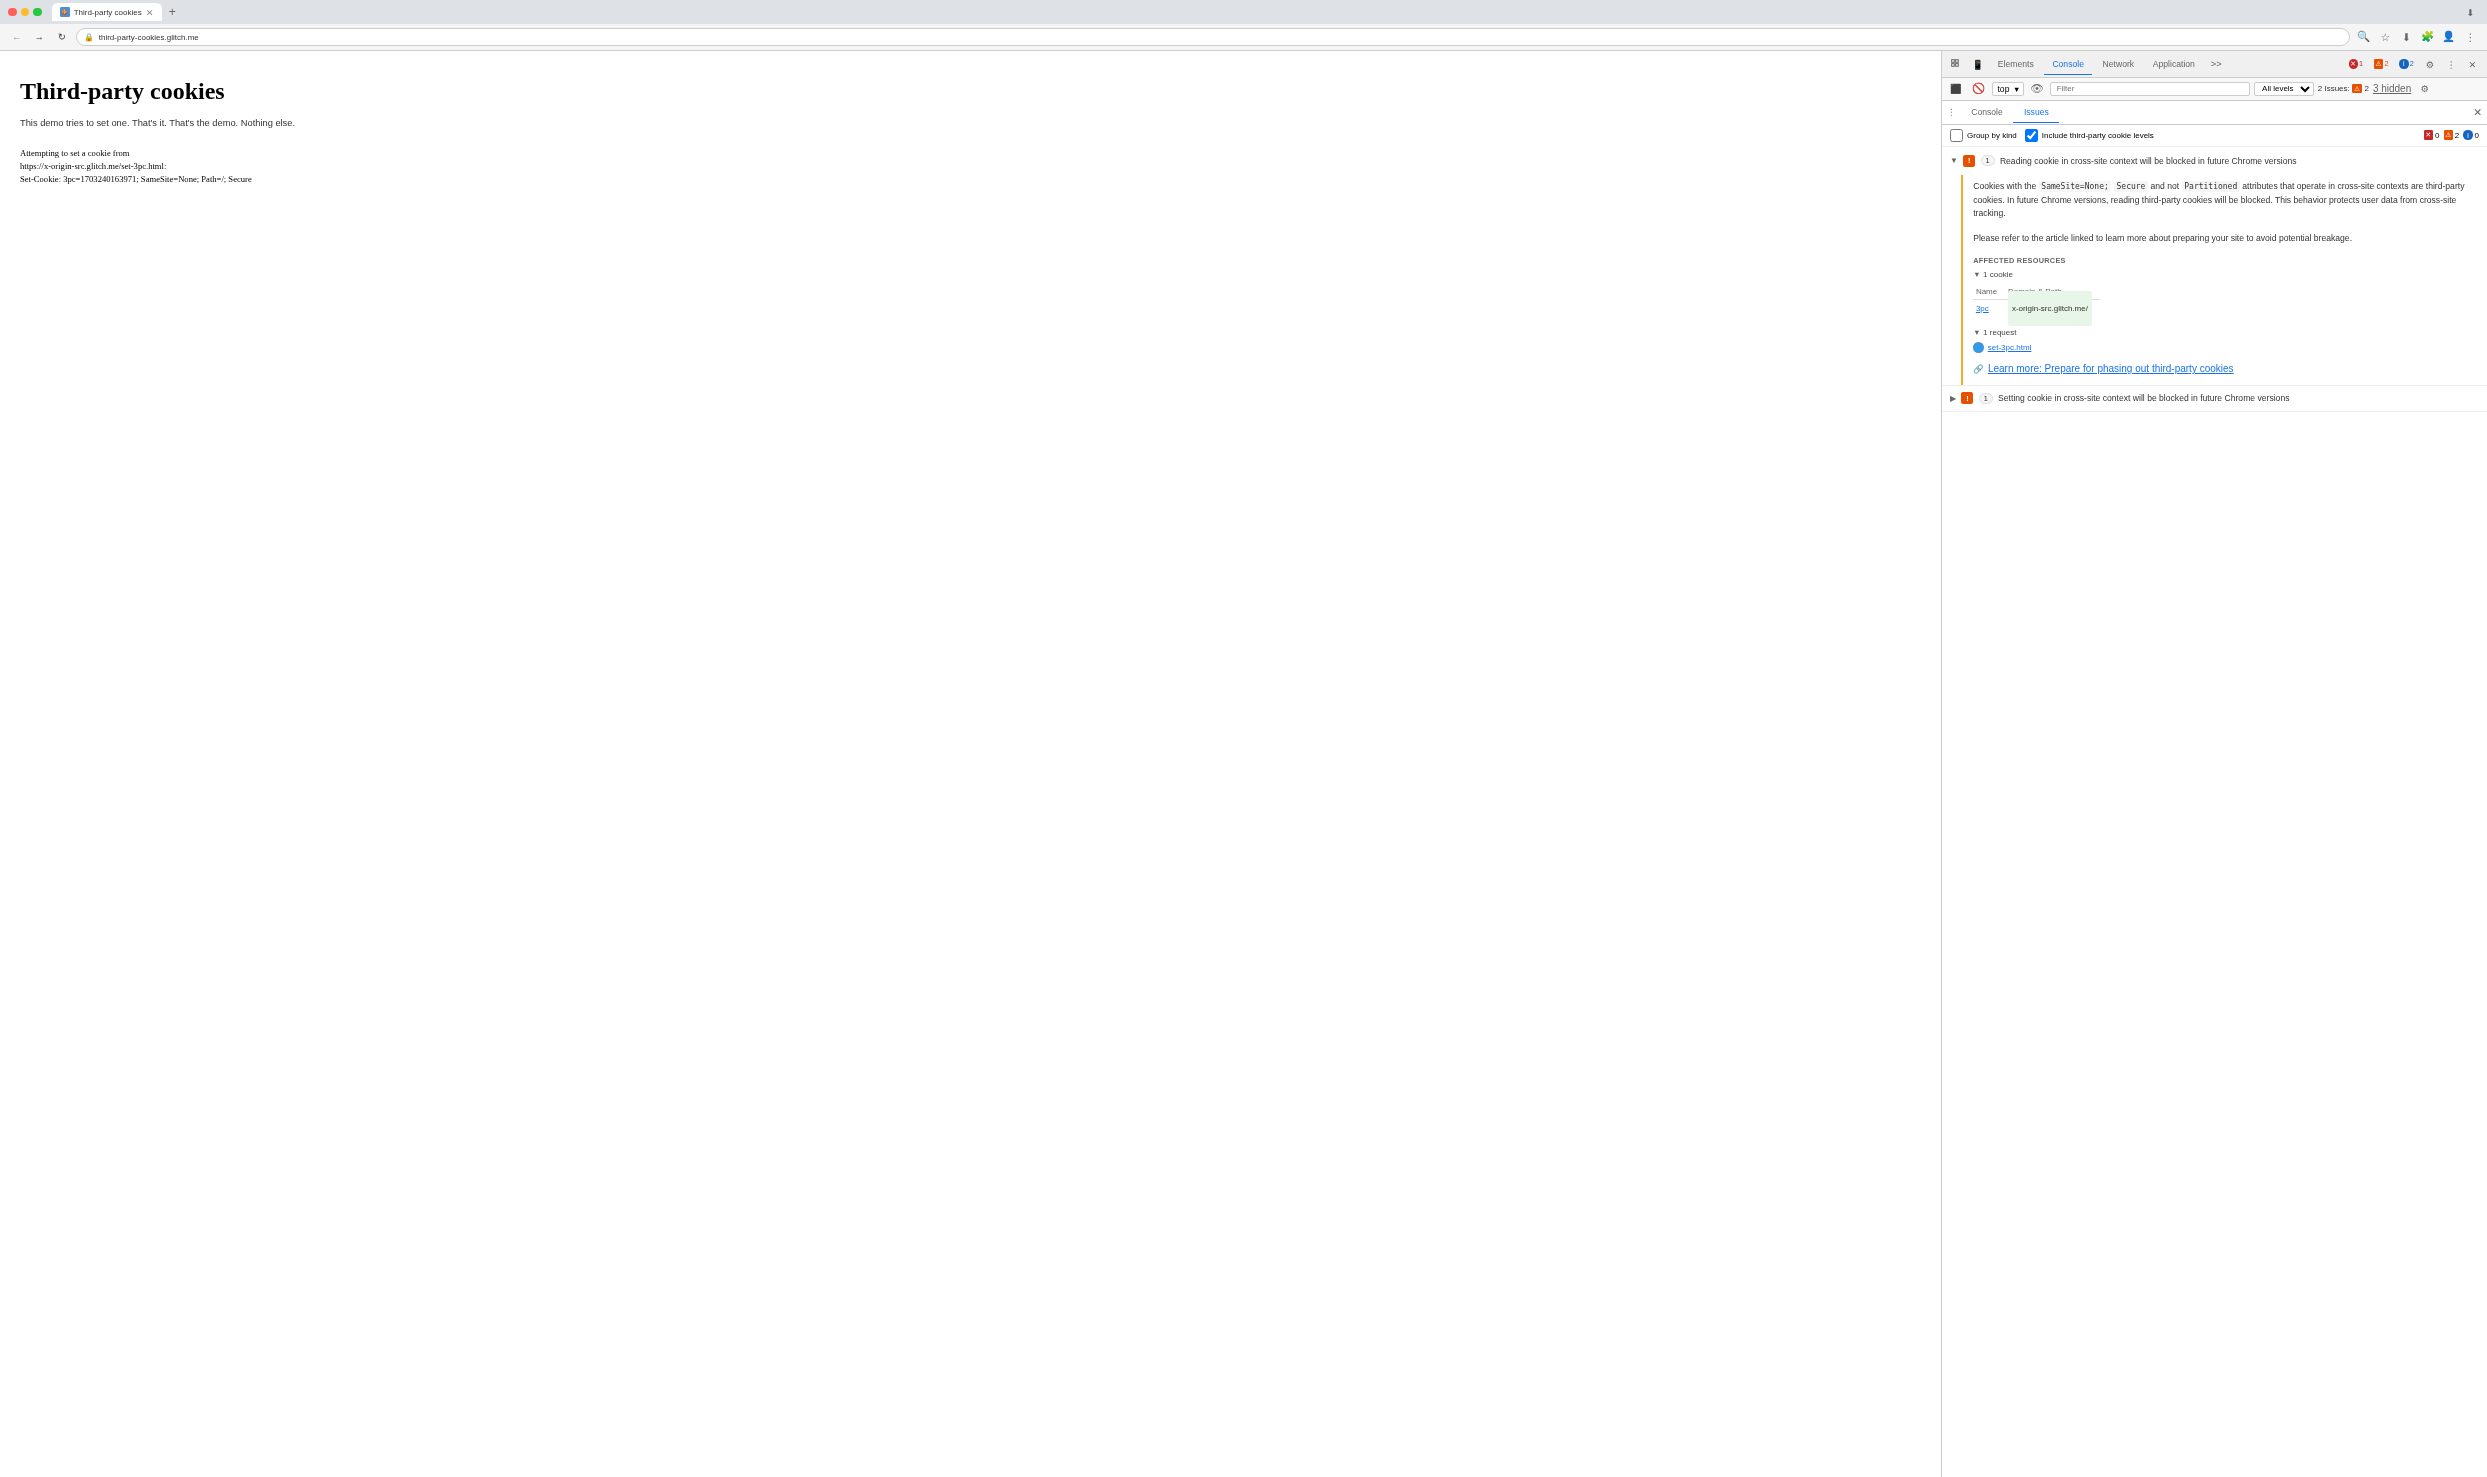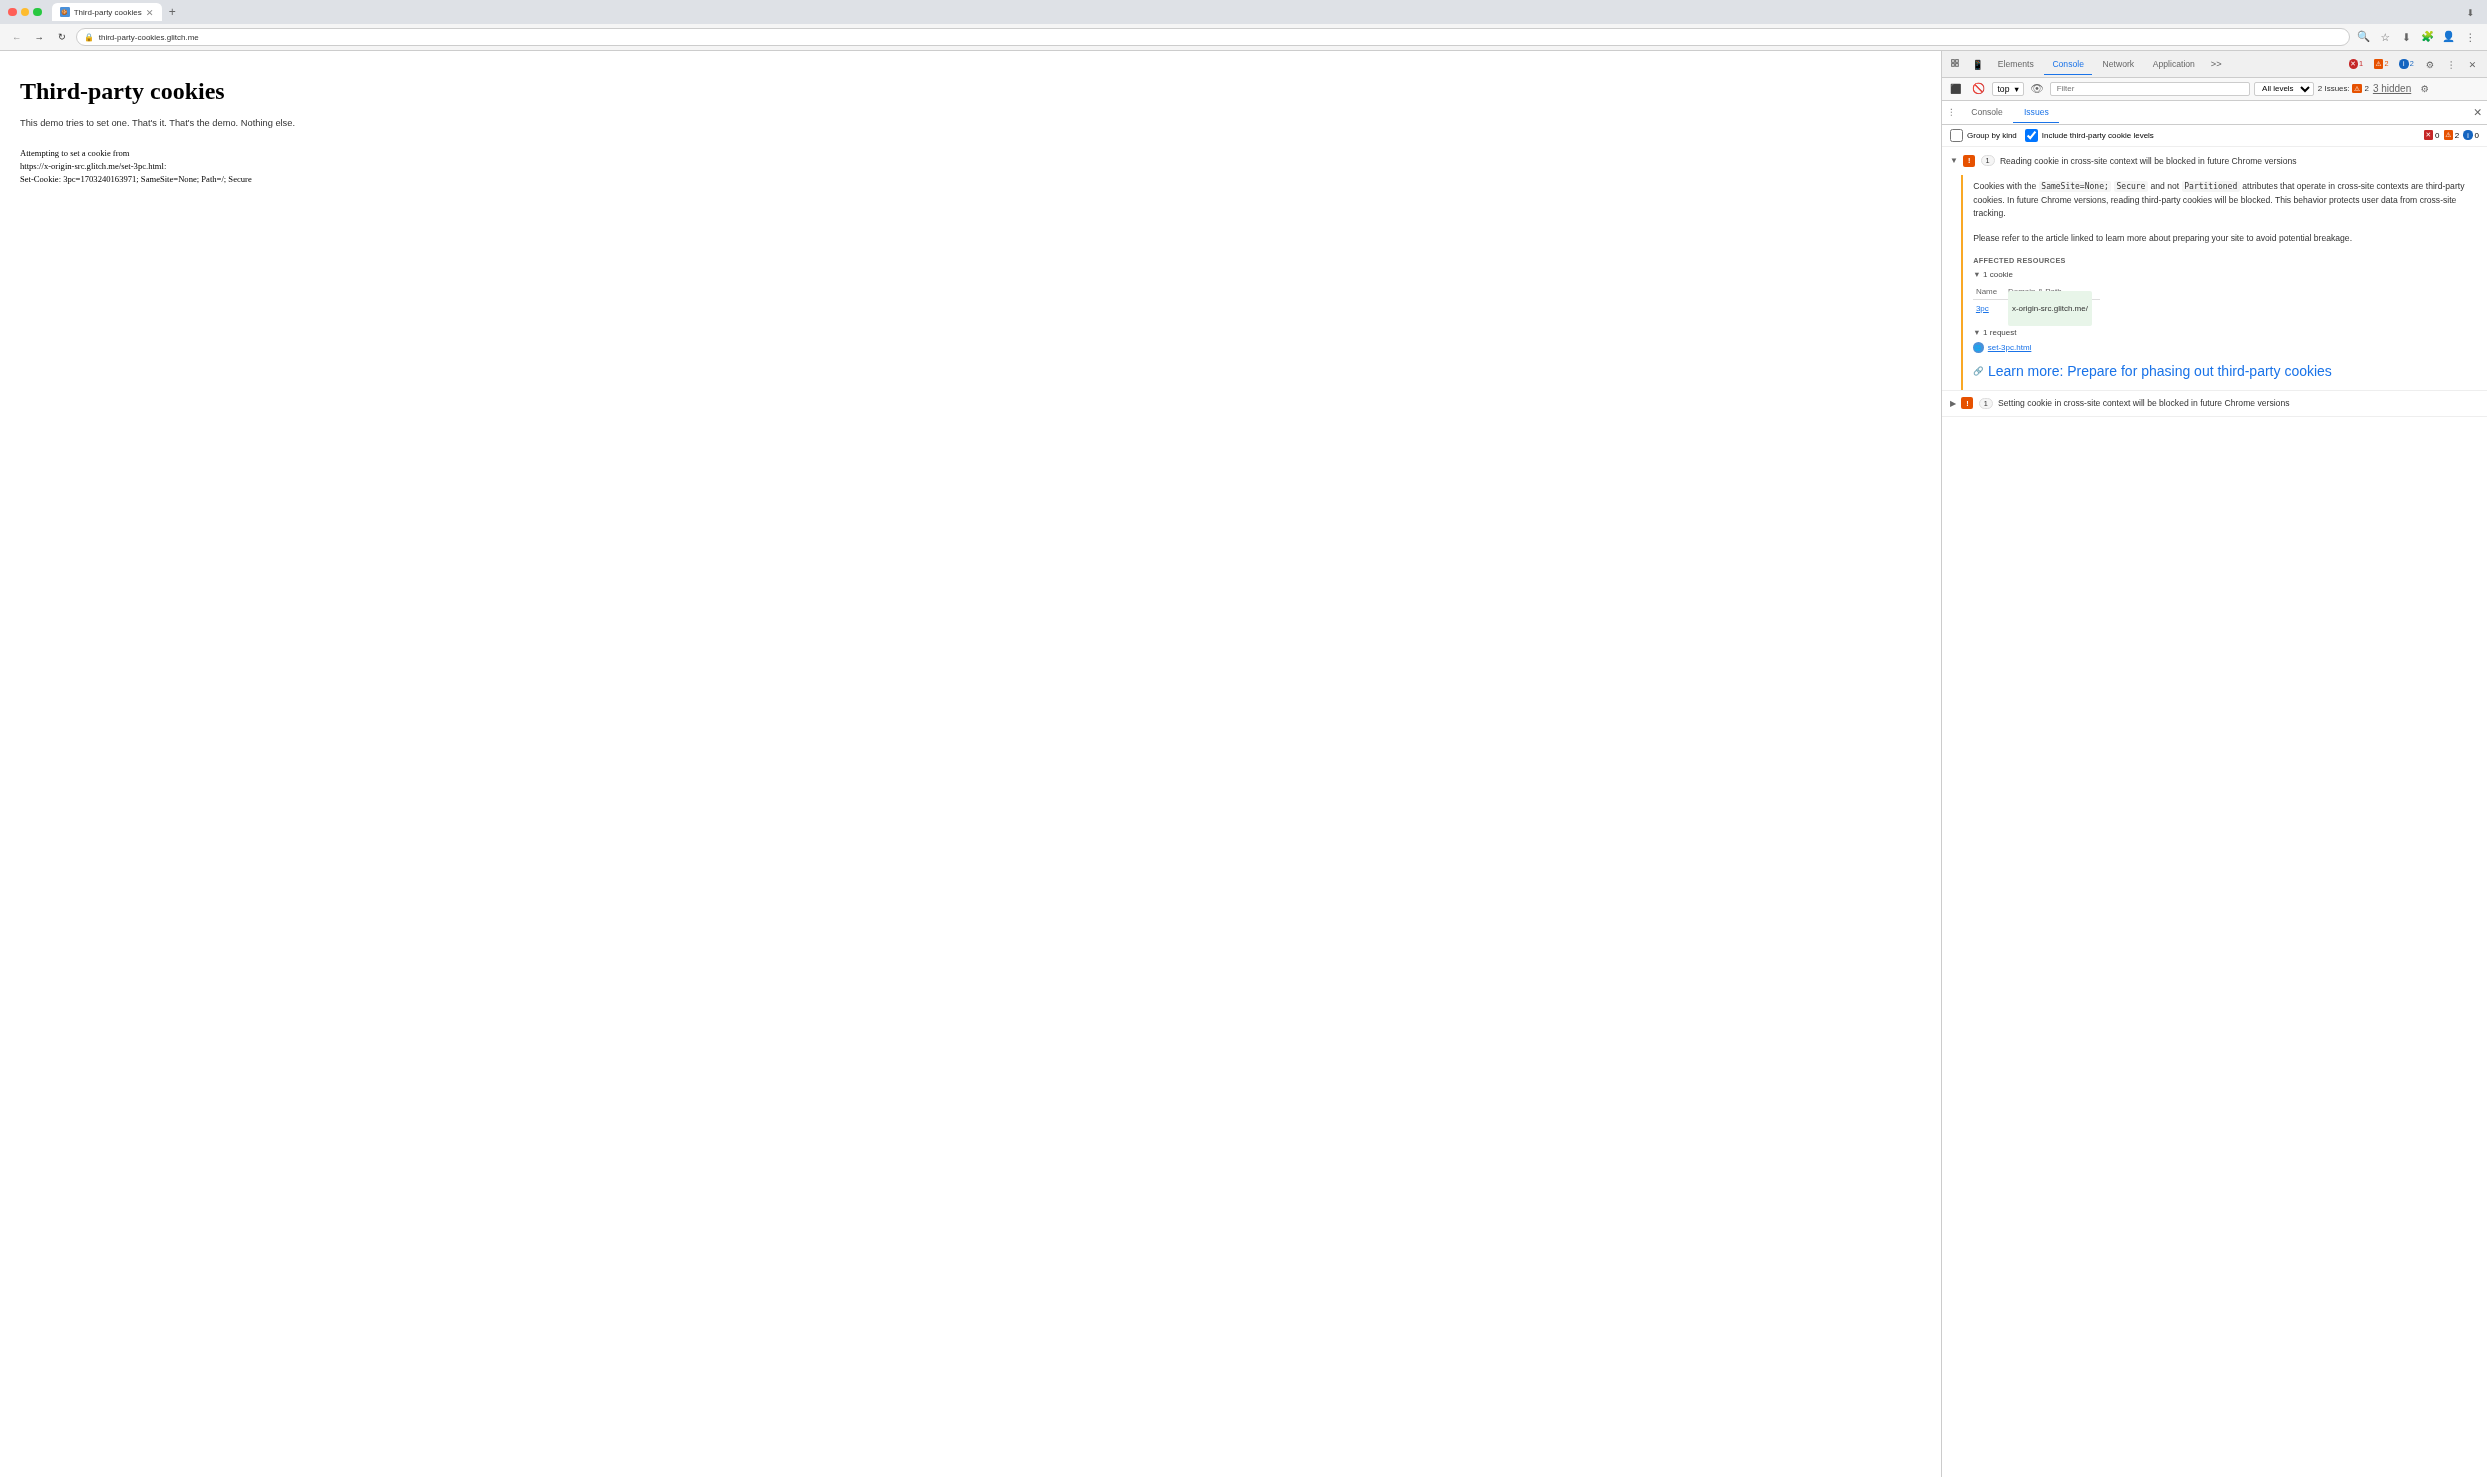--- a/index.html
+++ b/index.html
@@ -99,21 +99,21 @@
     .cookie-table th { font-size: 8px; font-weight: 500; color: #666; padding: 2.7px 8px 2.7px 2.7px; text-align: left; border-bottom: 0.7px solid #ddd; }
     .cookie-table td { font-size: 8px; padding: 4px 8px 4px 2.7px; }
     .cookie-link { color: #1a73e8; text-decoration: underline; cursor: pointer; }
     .cookie-domain { background: #e8f5e9; padding: 13px 4px; border-radius: 2px; font-size: 8px; color: #333; }
 
     .request-item { display: flex; align-items: center; gap: 4px; margin-top: 2.7px; }
     .request-icon { width: 10.6px; height: 10.6px; border-radius: 50%; background: #4a90d9; display: flex; align-items: center; justify-content: center; font-size: 6px; color: white; }
     .request-link { color: #1a73e8; text-decoration: underline; cursor: pointer; font-size: 8px; }
 
     .learn-more { display: flex; align-items: center; gap: 4px; margin-top: 10.6px; }
-    .learn-more-link { color: #1a73e8; cursor: pointer; font-size: 14px; }
+    .learn-more-link { color: #1a73e8; text-decoration: underline; cursor: pointer; font-size: 10px; }
     .external-icon { color: #1a73e8; font-size: 8.6px; }
 
     
     .issue-item-collapsed .issue-header { padding: 6.7px 8px; }
 
     
     ::-webkit-scrollbar { width: 5.3px; height: 5.3px; }
     ::-webkit-scrollbar-track { background: #f0f0f0; }
     ::-webkit-scrollbar-thumb { background: #bbb; border-radius: 2.7px; }
   </style>

